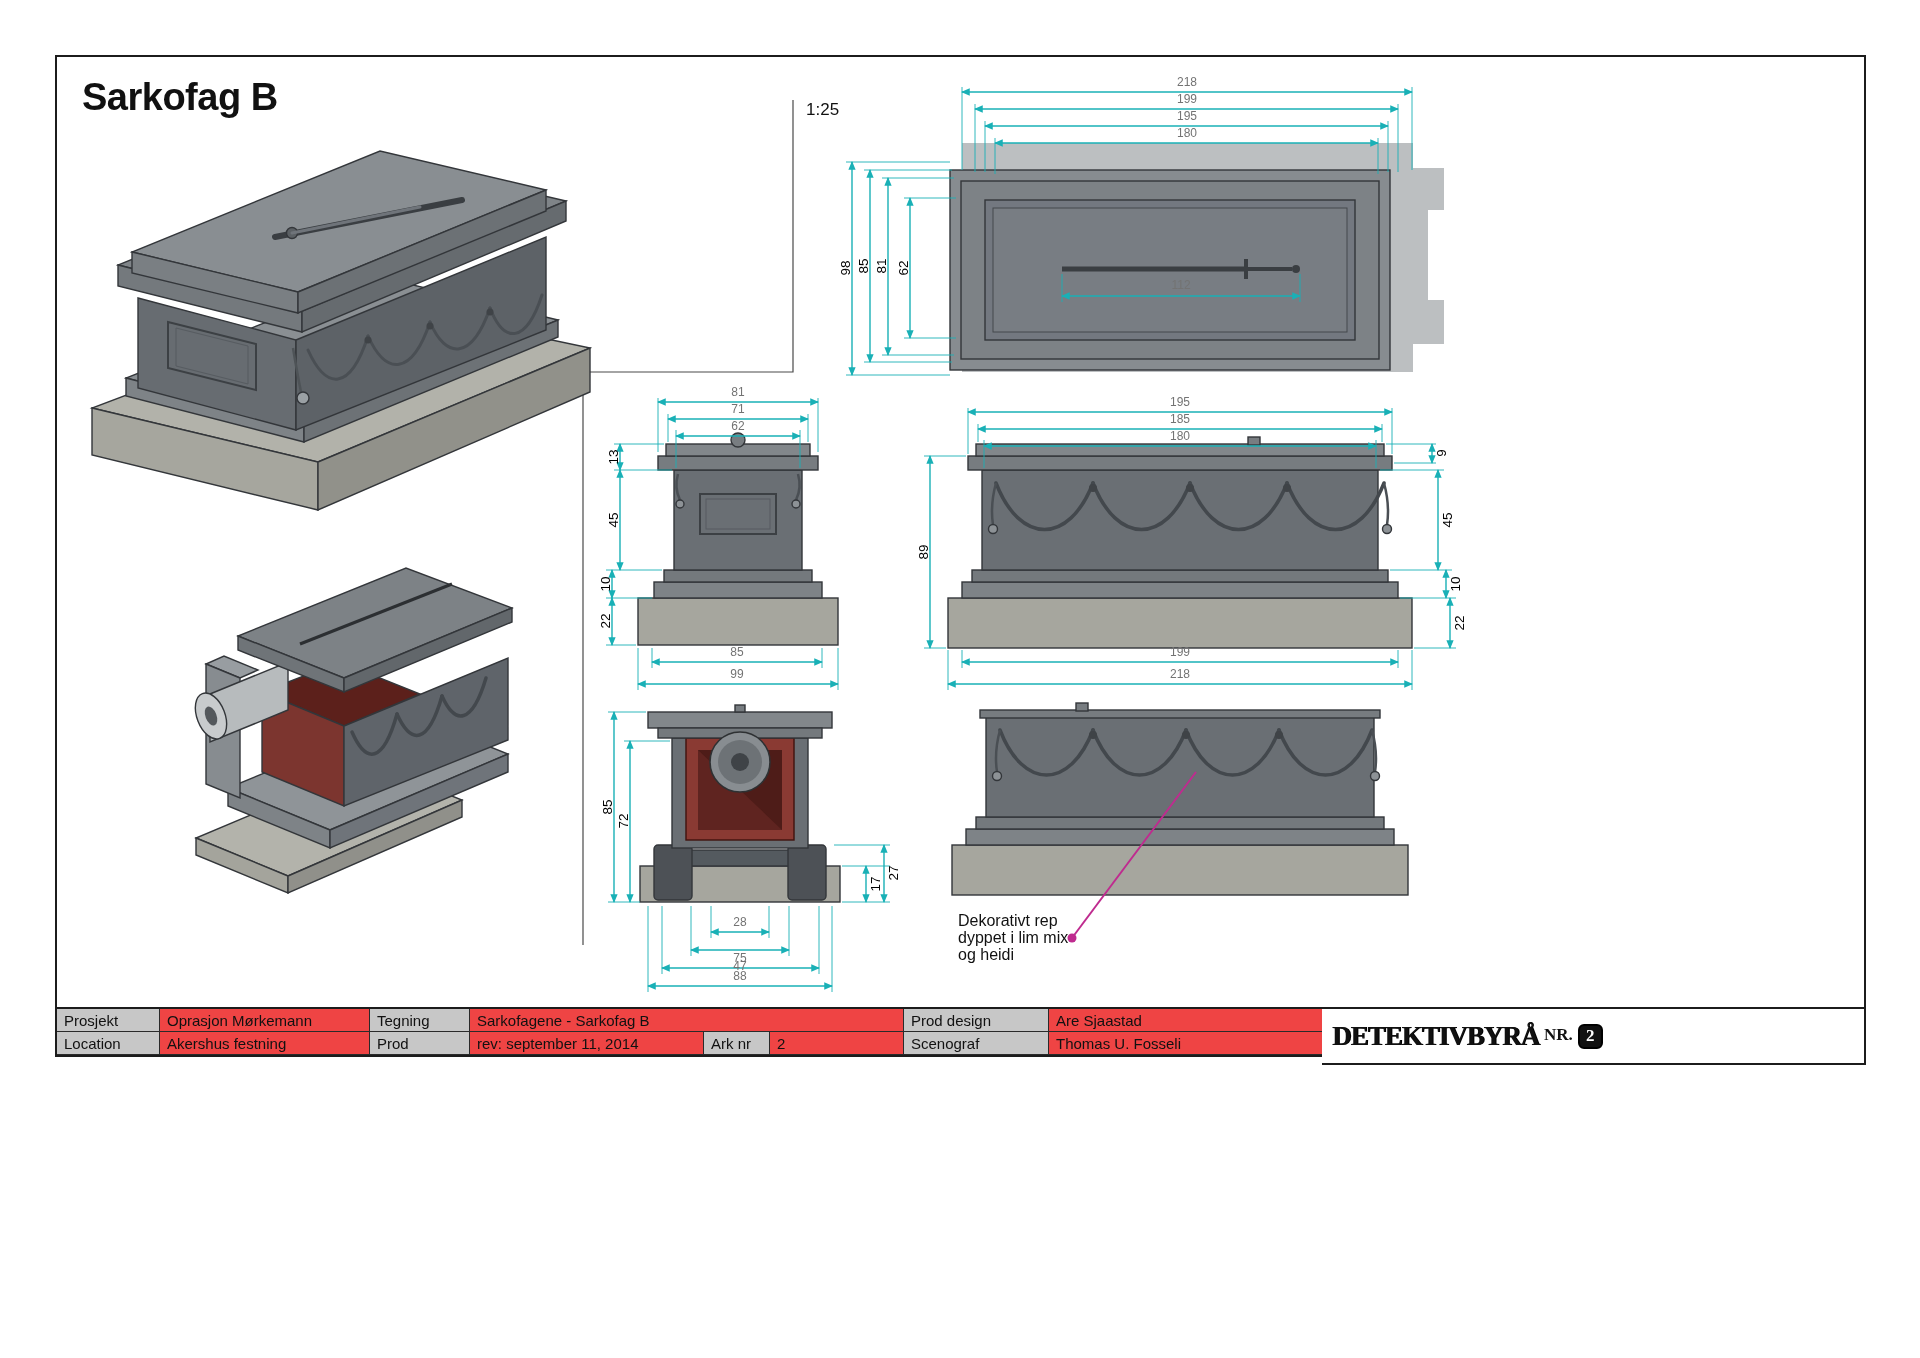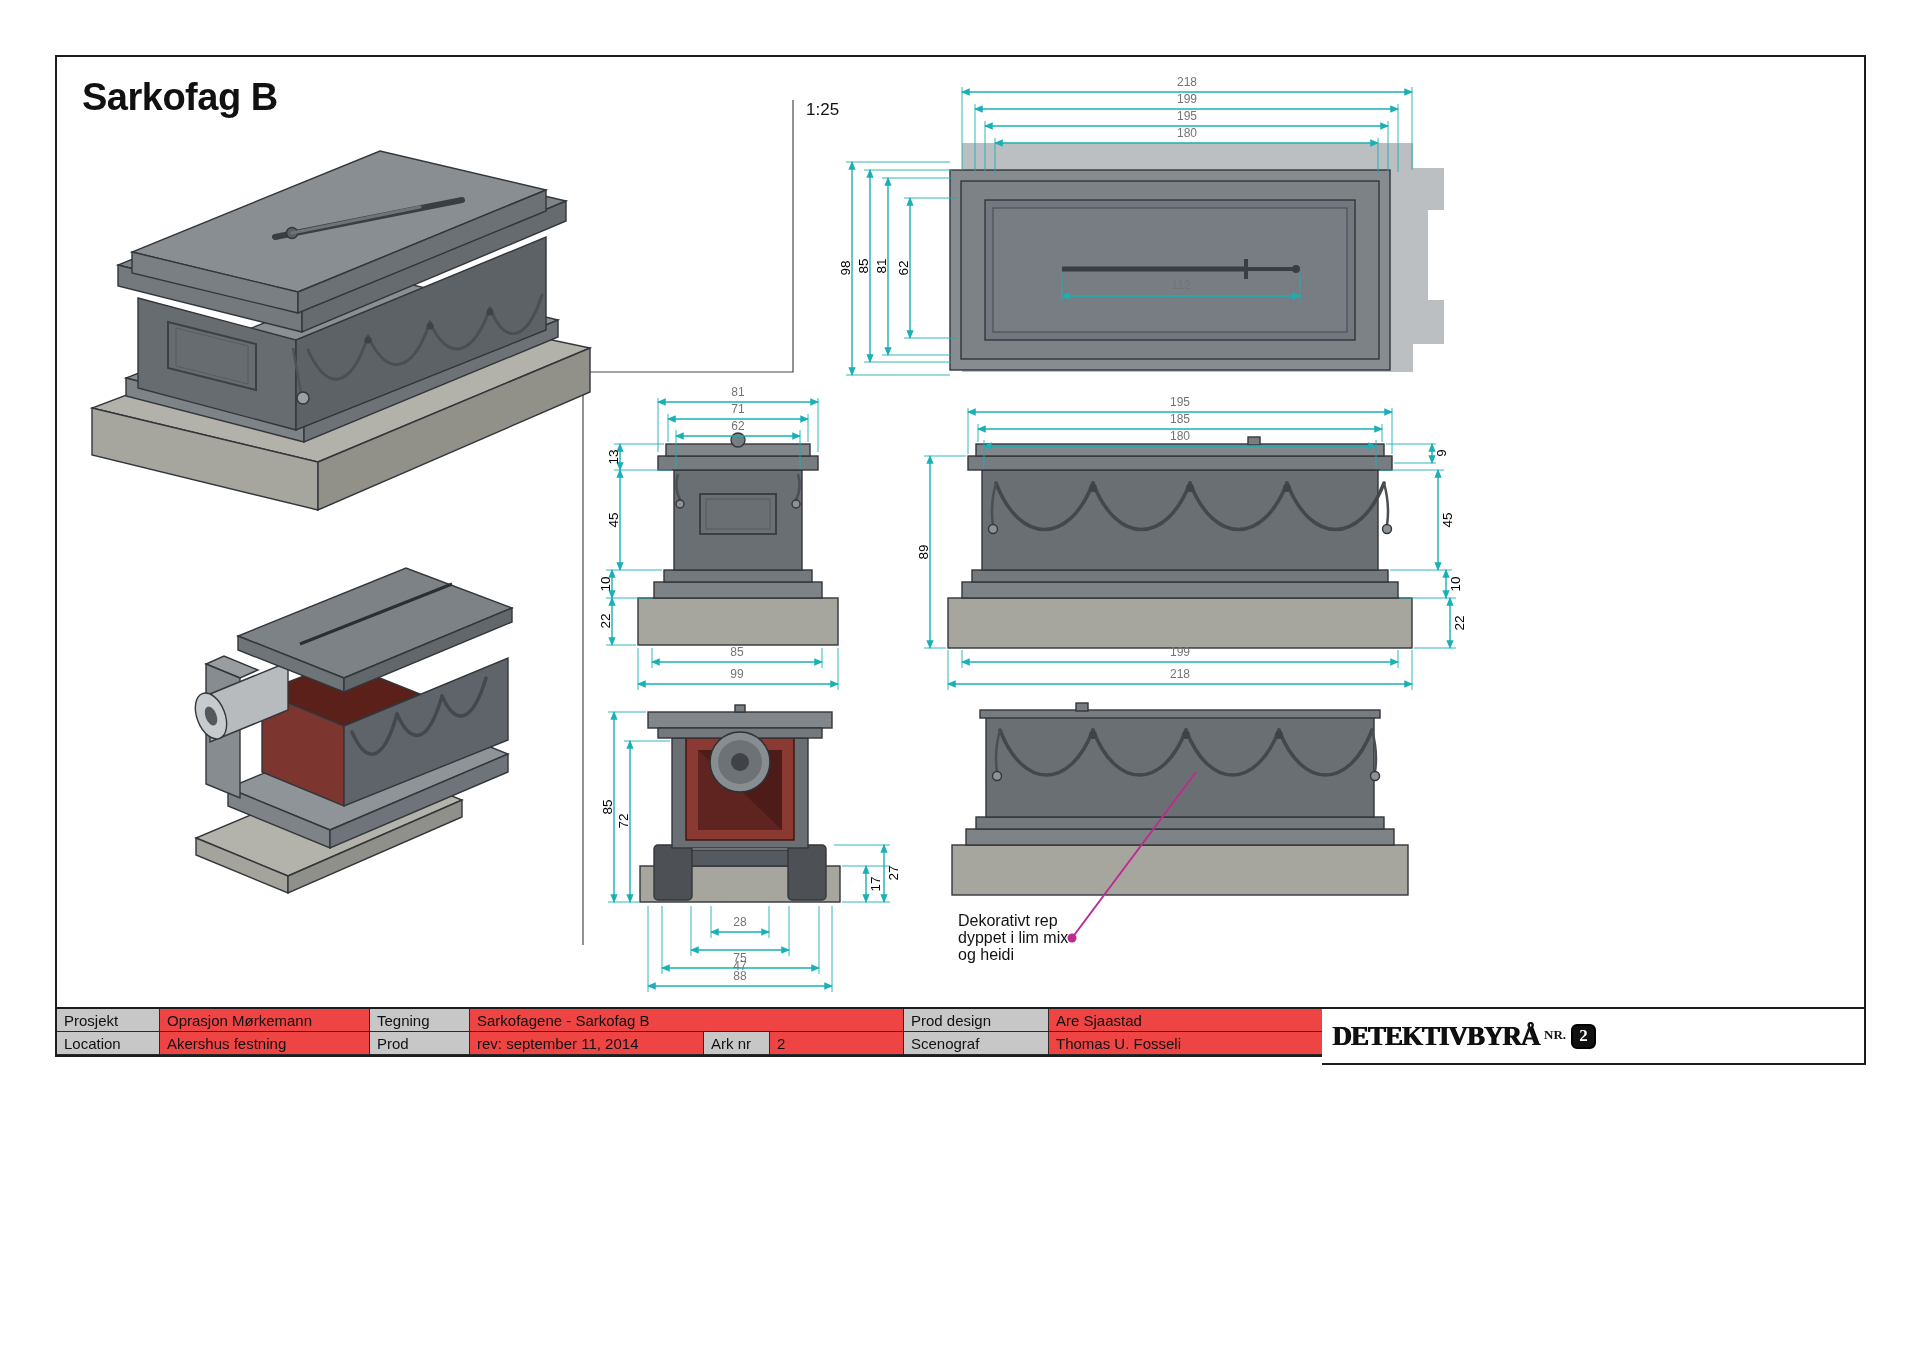--- a/index.html
+++ b/index.html
@@ -33,21 +33,21 @@
          overflow:hidden;white-space:nowrap}
   #tb .lab{background:#c7c7c7}
   #tb .span3{grid-column:span 3}
 
   #logocell{position:absolute;left:1322px;top:1007px;width:544px;height:58px;
             border:2px solid #1c1c1c;border-left:none;background:#fff;
             display:flex;align-items:center;padding-left:10px}
   .logo-name{font-family:"Liberation Serif",serif;font-weight:bold;font-size:27px;
              letter-spacing:-1px;text-transform:uppercase;
              text-shadow:1px 0 0 #000}
-  .logo-nr{font-family:"Liberation Serif",serif;font-weight:bold;font-size:13px;
+  .logo-nr{font-family:"Liberation Serif",serif;font-weight:bold;font-size:17px;
            text-transform:uppercase;margin:10px 0 12px 5px}
   .logo-num{display:inline-flex;align-items:center;justify-content:center;
             width:25px;height:25px;margin-left:5px;background:#111;color:#fff;
             border:2px solid #000;border-radius:6px;font-weight:bold;font-size:17px;
             font-family:"Liberation Serif",serif}
 </style>
 </head>
 <body>
 
 <div id="frame"></div>

